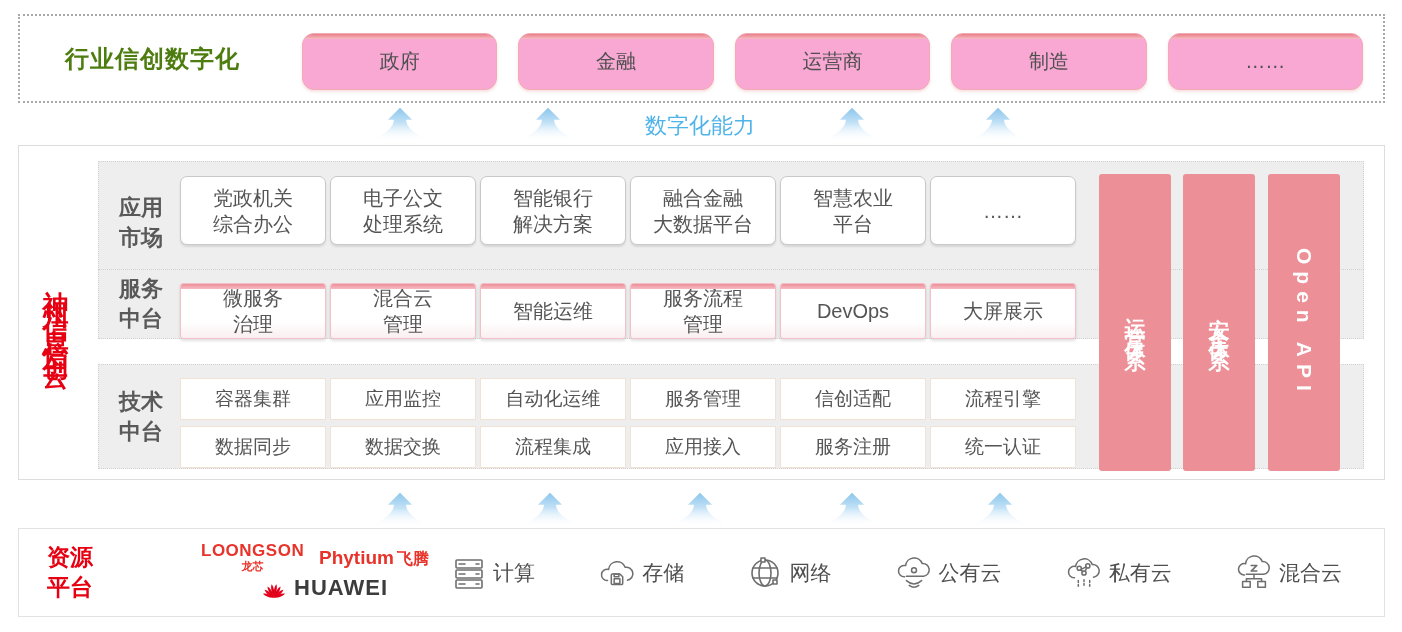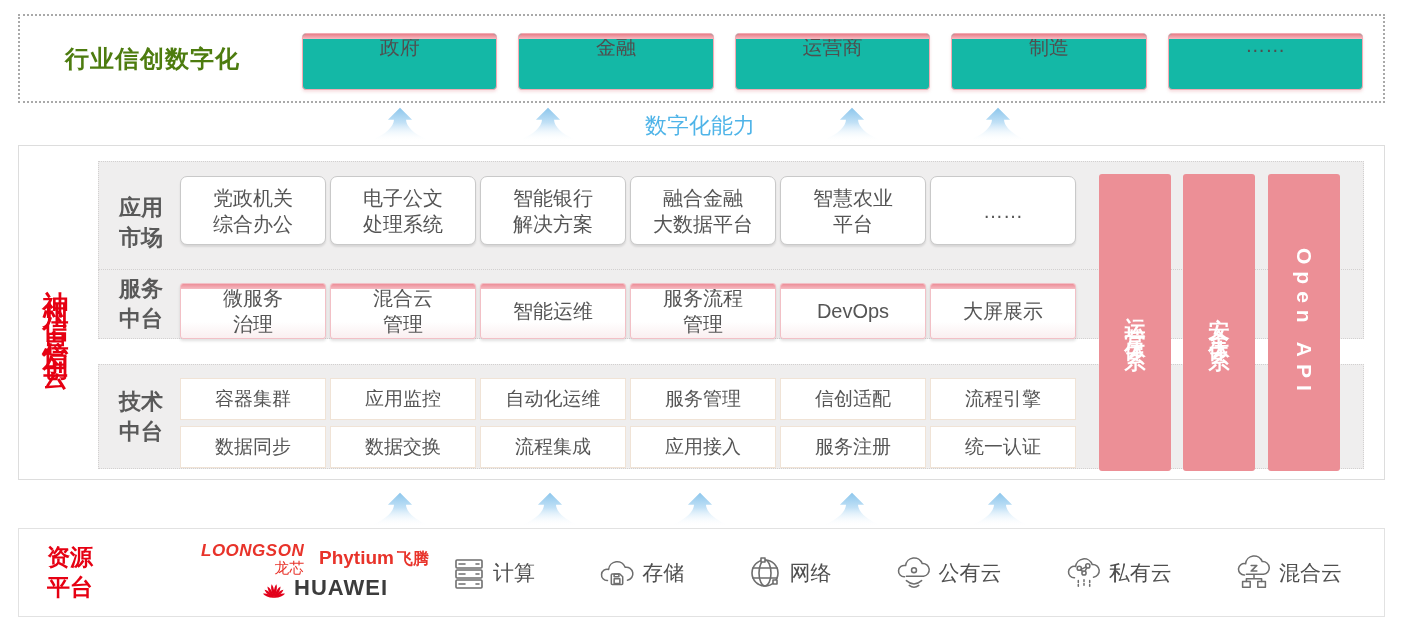--- a/index.html
+++ b/index.html
@@ -6,22 +6,22 @@
   body { font-family:"Liberation Sans","DejaVu Sans",sans-serif; background:#fff; }
   #page { position:relative; width:1402px; height:632px; background:#fff; overflow:hidden; }
 
   
   .top-section { position:absolute; left:18px; top:14px; width:1367px; height:89px;
     border:2px dotted #a9a9a9; background:#fff; }
   .industry-title { position:absolute; left:45px; top:0; height:100%; display:flex; align-items:center;
     font-size:24px; font-weight:bold; color:#4d7c0f; letter-spacing:1px; }
   .industry-boxes { position:absolute; left:282px; right:20px; top:17px; height:57px;
     display:flex; gap:21px; }
-  .industry-box { flex:1; position:relative; background:#14b8a6; border:1px solid #f3aab3;
-    border-radius:4px; box-shadow:0 2px 3px rgba(222,130,140,.25); display:flex; 
+  .industry-box { flex:1; position:relative; background:#f9a8d4; border:1px solid #f3aab3;
+    border-radius:12px; box-shadow:0 2px 3px rgba(222,130,140,.25); display:flex; align-items:center;
     justify-content:center; font-size:20px; color:#4f4f4f; overflow:hidden; }
   .industry-box .stripe { position:absolute; top:0; left:0; right:0; height:5px;
     background:linear-gradient(180deg,#e87e89,#f7bcc3); }
 
   
   .cap-label { position:absolute; left:600px; top:111px; width:200px; text-align:center;
     font-size:22px; font-weight:normal; color:#4fb4e8; }
   .arrow { position:absolute; width:52px; height:35px; }
 
   
@@ -50,22 +50,22 @@
     display:flex; align-items:center; justify-content:center; writing-mode:vertical-rl; z-index:5; }
   .pillar-cn { text-orientation:upright; letter-spacing:11px; }
   .pillar-en { letter-spacing:7px; }
 
   
   .resource-section { position:absolute; left:18px; top:528px; width:1367px; height:89px;
     border:1px solid #e2e2e2; background:#fff; }
   .resource-title { position:absolute; left:28px; top:0; height:100%; display:flex; align-items:center;
     font-size:23px; font-weight:bold; color:#e60012; white-space:pre-line; line-height:1.3; }
   .logo-loongson { position:absolute; left:182px; top:12px; text-align:center; color:#e8332a; }
-  .logo-loongson .en { font-size:17px; font-weight:bold; font-style:italic; letter-spacing:.5px; }
-  .logo-loongson .cn { font-size:15px; font-weight:normal; margin-top:-2px;text-align:right; }
+  .logo-loongson .en { font-size:17px; font-weight:bold; letter-spacing:.5px; }
+  .logo-loongson .cn { font-size:11px; font-weight:bold; margin-top:-2px; }
   .logo-phytium { position:absolute; left:300px; top:18px; color:#e8332a; display:flex; align-items:baseline; }
   .logo-phytium .en { font-size:19px; font-weight:bold; }
   .logo-phytium .cn { font-size:16px; font-weight:bold; margin-left:3px; }
   .logo-huawei { position:absolute; left:242px; top:46px; display:flex; align-items:center; gap:7px; }
   .logo-huawei .txt { font-size:22px; font-weight:bold; color:#3c3c3c; letter-spacing:1px; }
   .res-items { position:absolute; left:432px; right:42px; top:0; height:100%;
     display:flex; justify-content:space-between; align-items:center; }
   .res-item { display:flex; align-items:center; gap:6px; }
   .res-item .lbl { font-size:21px; color:#4f4f4f; }
   .res-item svg { stroke:#6e6e6e; fill:none; stroke-width:1.6; stroke-linecap:round; stroke-linejoin:round; }

